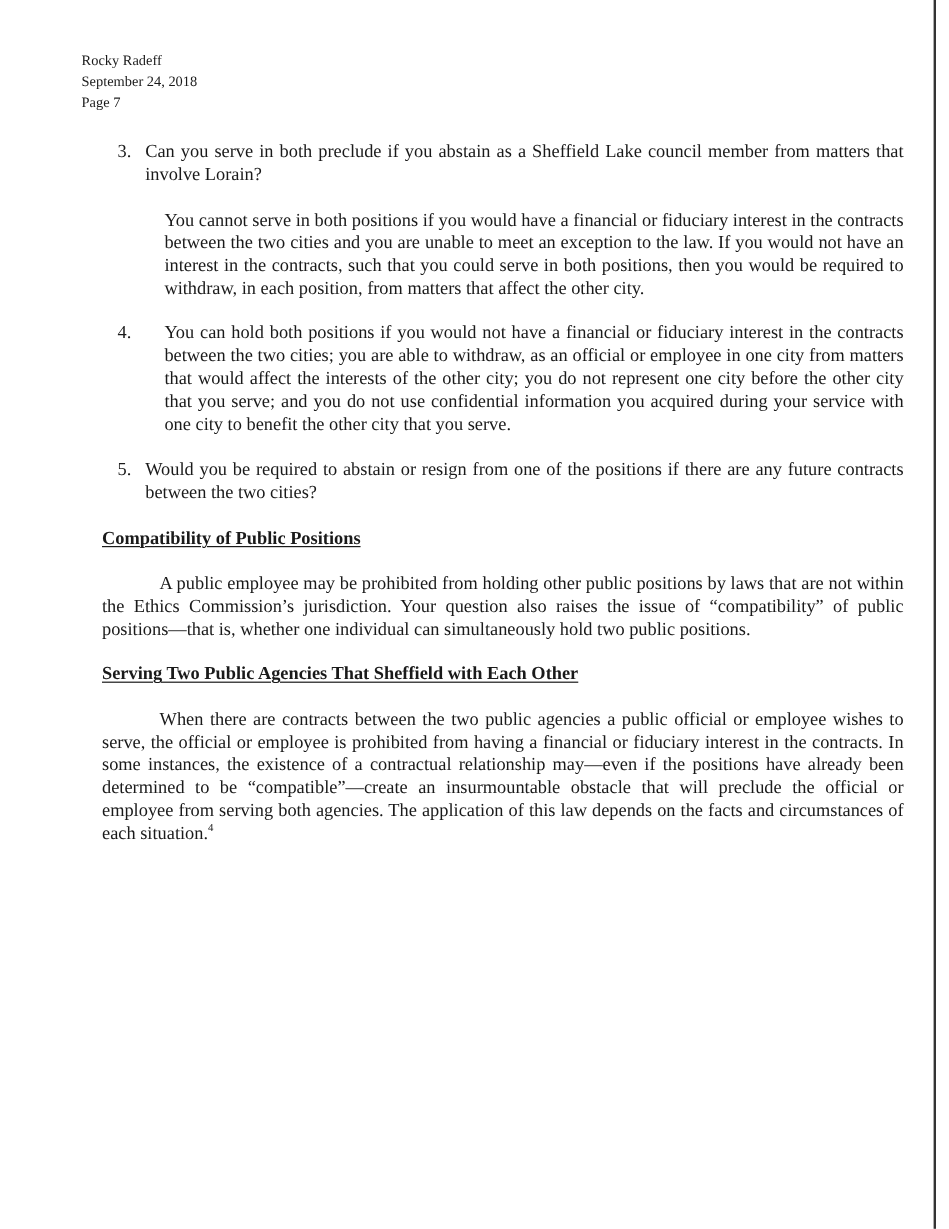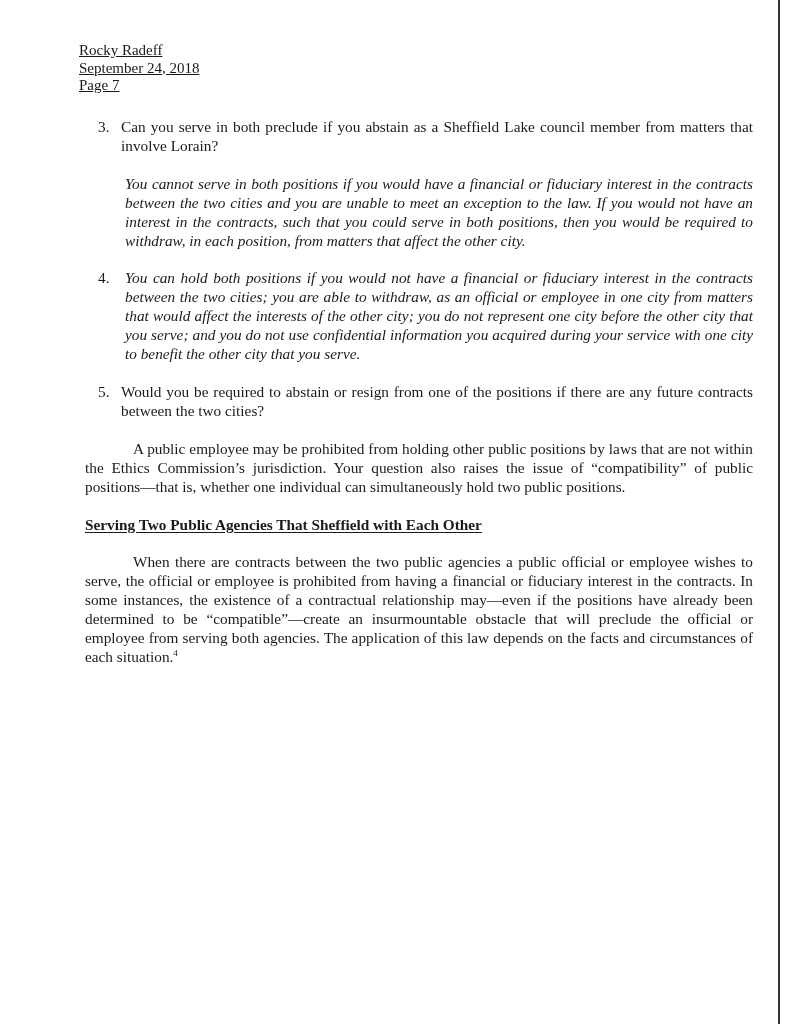--- a/index.html
+++ b/index.html
@@ -7,31 +7,31 @@
     width: 791px; height: 1024px; position: relative; overflow: hidden;
     font-family: "Liberation Serif", "DejaVu Serif", serif;
     color: #1a1a1a;
   }
   .page { position: absolute; left: 0; top: 0; width: 791px; height: 1024px; }
   .edge-line {
     position: absolute; left: 778px; top: 0; width: 1.5px; height: 1024px;
     background: #333;
   }
   .header {
-    position: absolute; left: 79px; top: 42px;
-    font-size: 15px; line-height: 17.5px; text-decoration: underline;
+    position: absolute; left: 68px; top: 42px;
+    font-size: 12px; line-height: 17.5px;
   }
   .content {
     position: absolute; left: 85px; top: 118px; width: 668px;
     font-size: 15.3px; line-height: 18.9px;
   }
   .qa-item { position: relative; padding-left: 36px; margin-bottom: 19px; }
   .qa-num { position: absolute; left: 13px; top: 0; }
   .qa-question { margin: 0; text-align: justify; }
-  .qa-answer { margin: 19px 0 0 4px; text-align: justify; font-style: italic; }
+  .qa-answer { margin: 19px 0 0 16px; text-align: justify; }
   .section-heading {
     font-weight: bold; text-decoration: underline; margin: 0 0 19px 0;
     text-decoration-thickness: 1px; text-underline-offset: 2px;
   }
   .para { margin: 0 0 19px 0; text-indent: 48px; text-align: justify; }
   sup { font-size: 9px; line-height: 0; vertical-align: super; }
 </style>
 </head>
 <body>
 
@@ -56,20 +56,21 @@
       <span class="qa-num">4.</span>
       <p class="qa-answer">You can hold both positions if you would not have a financial or fiduciary interest in the contracts between the two cities; you are able to withdraw, as an official or employee in one city from matters that would affect the interests of the other city; you do not represent one city before the other city that you serve; and you do not use confidential information you acquired during your service with one city to benefit the other city that you serve.</p>
     </div>
 
     <div class="qa-item">
       <span class="qa-num">5.</span>
       <p class="qa-question">Would you be required to abstain or resign from one of the positions if there are any future contracts between the two cities?</p>
     </div>
 
     <div>
+      <p class="section-heading">Compatibility of Public Positions</p>
       <p class="para">A public employee may be prohibited from holding other public positions by laws that are not within the Ethics Commission’s jurisdiction.  Your question also raises the issue of “compatibility” of public positions—that is, whether one individual can simultaneously hold two public positions.</p>
     </div>
 
     <div>
       <p class="section-heading">Serving Two Public Agencies That Sheffield with Each Other</p>
       <p class="para"><span>When there are contracts between the two public agencies a public official or employee wishes to serve, the official or employee is prohibited from having a financial or fiduciary interest in the contracts.  In some instances, the existence of a contractual relationship may—even if the positions have already been determined to be “compatible”—create an insurmountable obstacle that will preclude the official or employee from serving both agencies.  The application of this law depends on the facts and circumstances of each situation.</span><sup>4</sup></p>
     </div>
 
   </div>
 </div>

